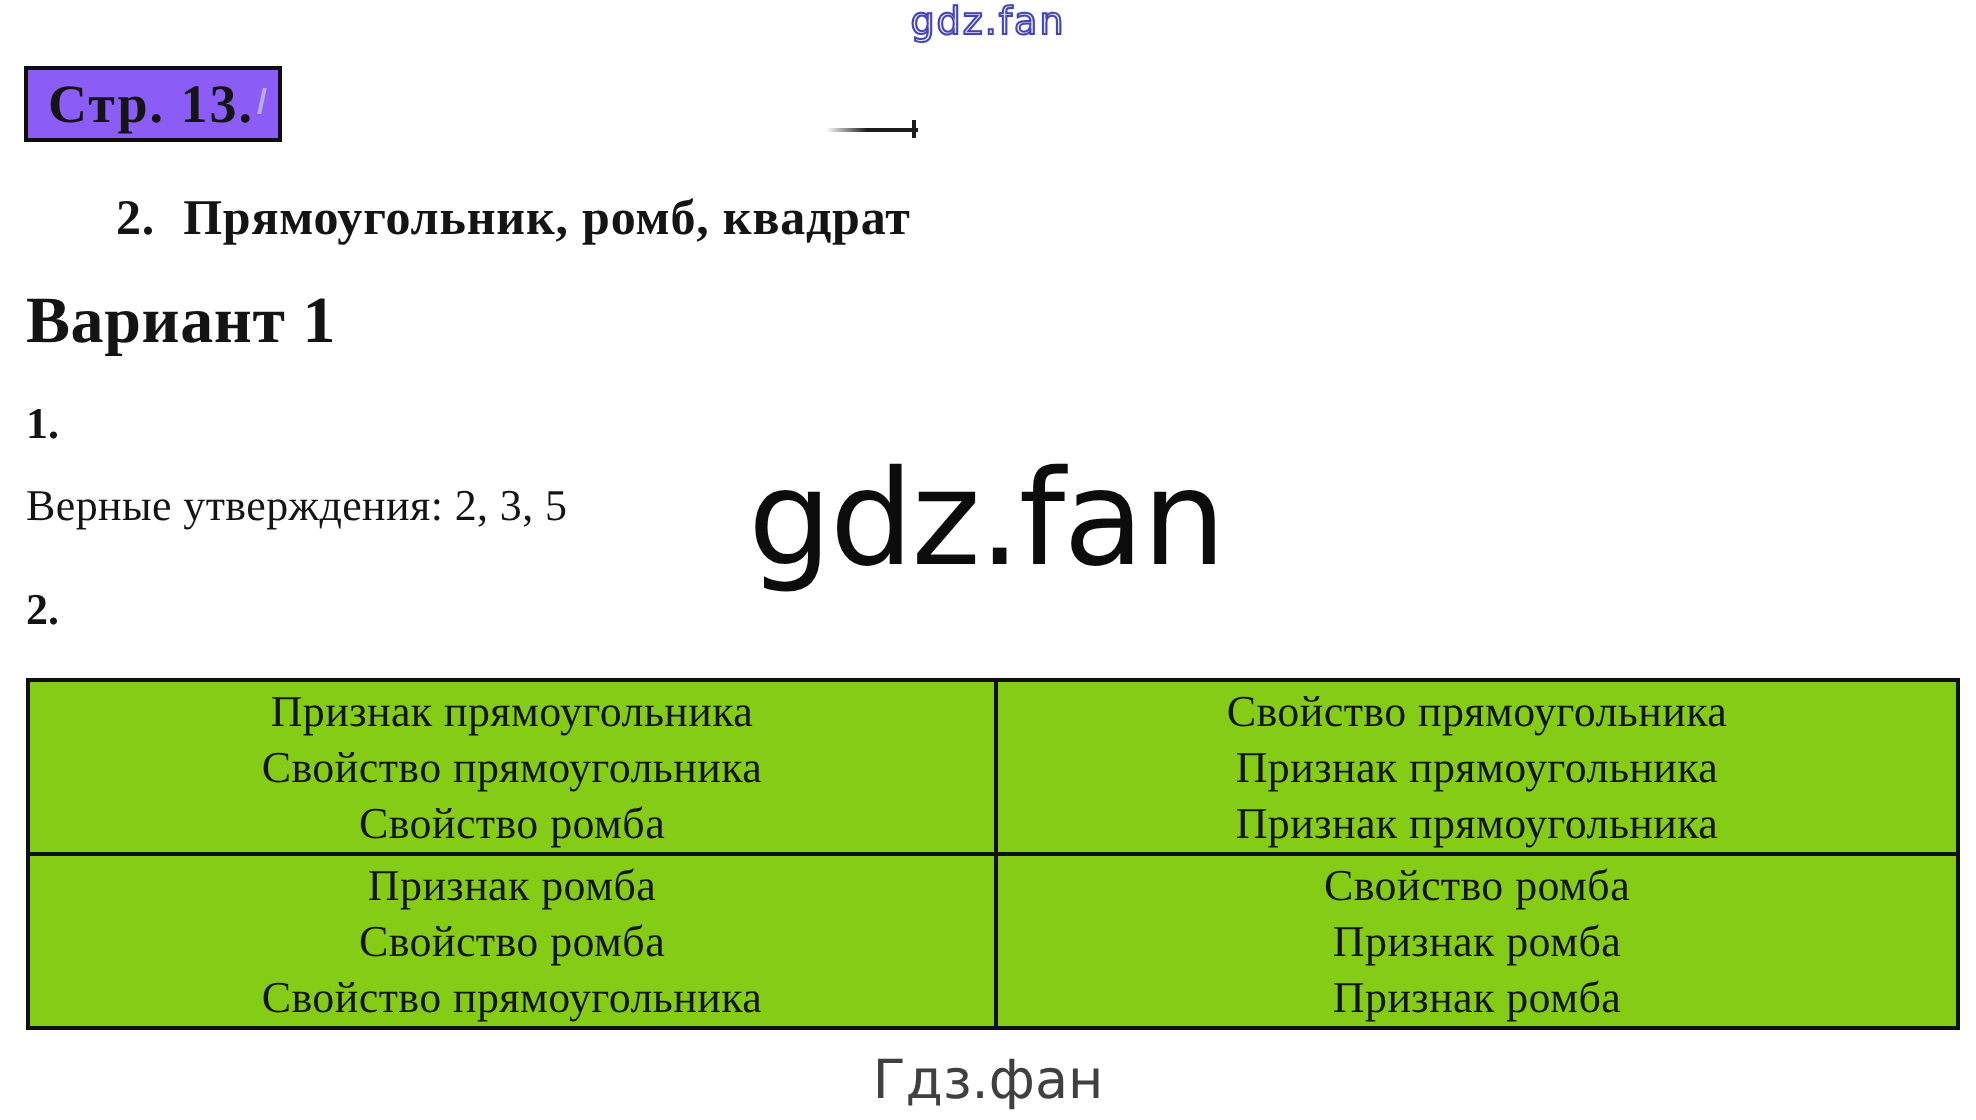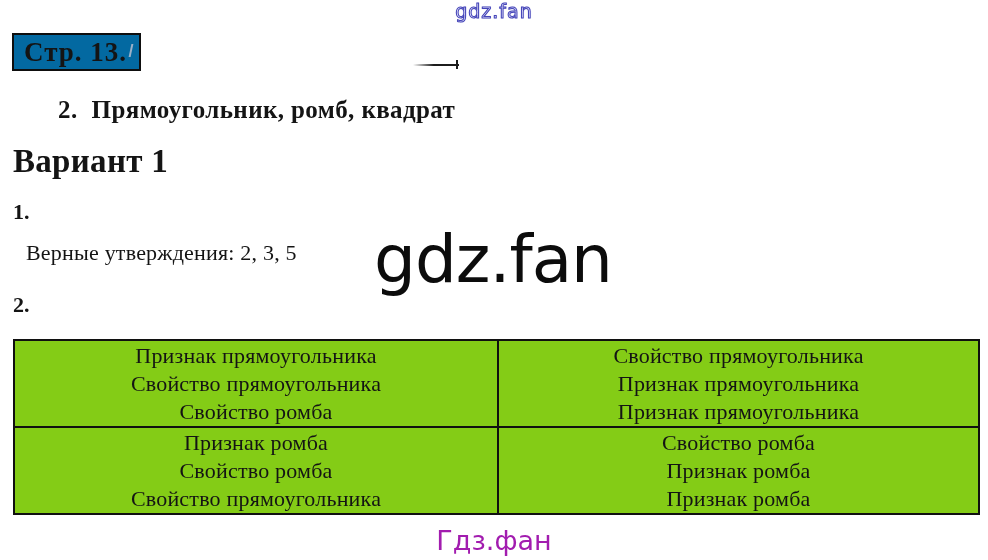--- a/index.html
+++ b/index.html
@@ -29,21 +29,21 @@
     text-shadow:0 0 1px #5b5bc8;
   }
 
   
   .page-label-box{
     left:12px;top:33px;width:129px;height:38px;
     border:2px solid #0e0e0e;
     box-sizing:border-box;
     display:flex;align-items:center;
     padding-left:10px;
-    background:#0369a1;
+    background:#8b5cf6;
   }
   .page-label{
     font-weight:bold;
     font-size:27px;line-height:27px;
     letter-spacing:1px;
     white-space:nowrap;
   }
   .page-label-cut{
     position:absolute;right:2px;top:9px;
     width:5px;height:13px;
@@ -80,21 +80,21 @@
 
   .task-number{
     left:13px;
     font-weight:bold;
     font-size:22px;line-height:24px;
   }
   .t1{top:200px;}
   .t2{top:293px;}
 
   .task1-answer{
-    left:26px;top:239px;
+    left:13px;top:239px;
     font-size:22px;line-height:28px;
     letter-spacing:.2px;
     white-space:nowrap;
   }
 
   
   .wm-center{
     left:374px;top:227px;
     font-family:"DejaVu Sans", sans-serif;
     font-size:66px;line-height:66px;
@@ -126,21 +126,21 @@
     letter-spacing:.2px;
     white-space:nowrap;
   }
 
   
   .footer-name{
     left:0;top:524px;width:988px;
     text-align:center;
     font-family:"DejaVu Sans", sans-serif;
     font-size:27px;line-height:33px;
-    color:#a21caf;
+    color:#404040;
   }
 </style>
 </head>
 <body>
 
 <div class="abs wm-top">gdz.fan</div>
 
 <div class="abs page-label-box">
   <span class="page-label">Стр. 13.</span>
   <span class="page-label-cut"></span>

